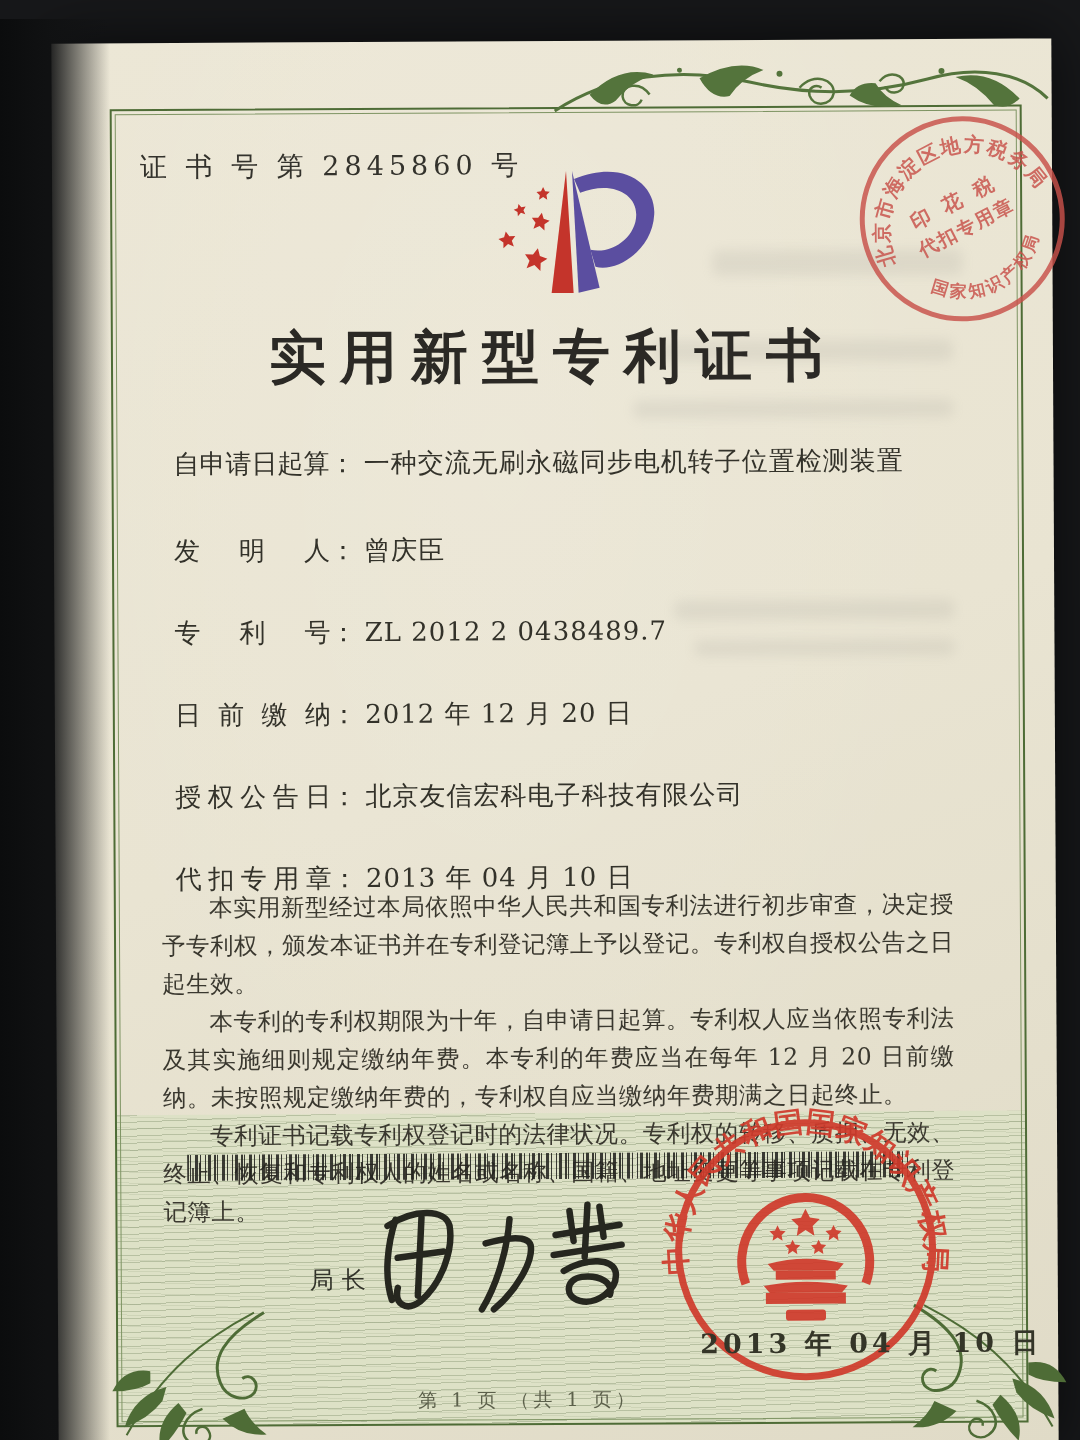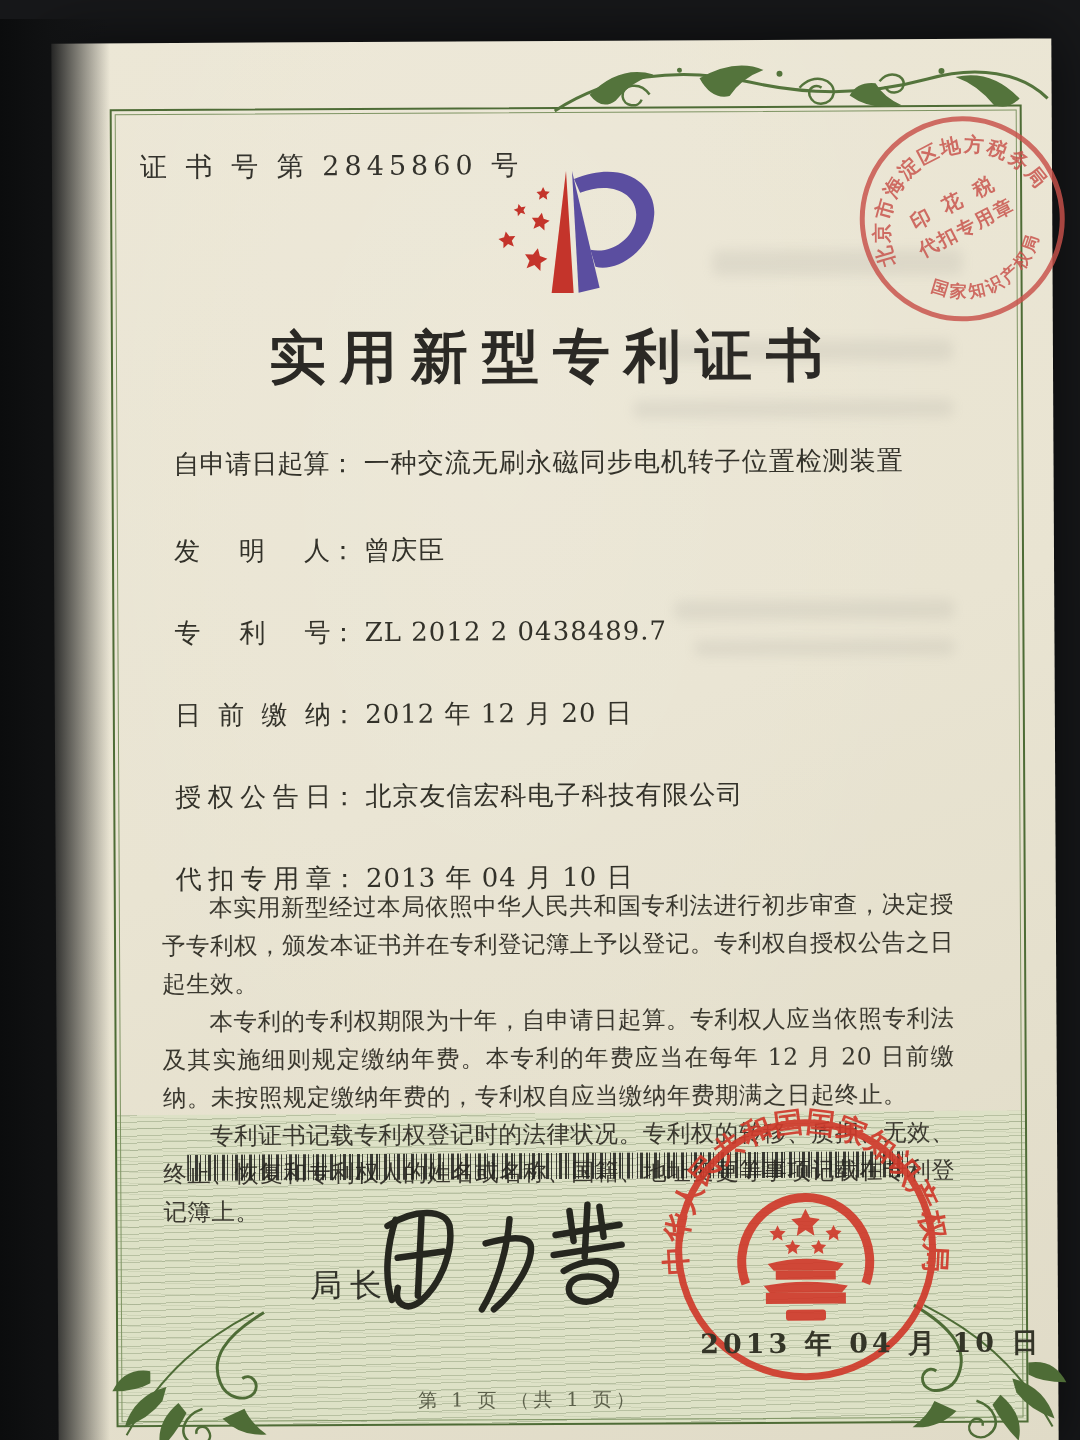--- a/index.html
+++ b/index.html
@@ -47,21 +47,21 @@
   .barcode{
     position:absolute;left:130px;top:1112px;width:722px;height:26px;z-index:5;opacity:.88;
     background-image:repeating-linear-gradient(90deg,
       #23231f 0 2px, rgba(0,0,0,0) 2px 3px,
       #23231f 3px 4px, rgba(0,0,0,0) 4px 8px,
       #23231f 8px 11px, rgba(0,0,0,0) 11px 13px,
       #23231f 13px 14px, rgba(0,0,0,0) 14px 18px,
       #23231f 18px 19px, rgba(0,0,0,0) 19px 21px,
       #23231f 21px 24px, rgba(0,0,0,0) 24px 27px);
   }
-  .director{position:absolute;left:252px;top:1222px;font-size:32px;letter-spacing:8px;color:#32332a;z-index:5;}
+  .director{position:absolute;left:252px;top:1222px;font-size:24px;letter-spacing:8px;color:#32332a;z-index:5;}
   .signature{position:absolute;left:300px;top:1150px;z-index:6;}
   .seal-wrap{position:absolute;left:598px;top:1060px;z-index:5;opacity:.92;}
   .seal-date{position:absolute;left:642px;top:1286px;font-size:27px;letter-spacing:4px;font-weight:600;color:#343528;z-index:6;}
   .footer-page{position:absolute;left:0;right:60px;top:1346px;text-align:center;font-size:19px;letter-spacing:4px;color:#5c604b;z-index:5;}
   .tax-stamp{position:absolute;left:800px;top:70px;transform:rotate(-27deg);opacity:.82;z-index:6;}
   .ornament-top{position:absolute;left:498px;top:12px;z-index:5;}
   .corner-left{position:absolute;left:46px;top:1256px;z-index:5;}
   .corner-right{position:absolute;left:806px;top:1252px;z-index:5;transform:scale(-1,1);}
   .smudge{position:absolute;background:#9a988f;filter:blur(6px);opacity:.16;border-radius:6px;z-index:2;}
 </style>

